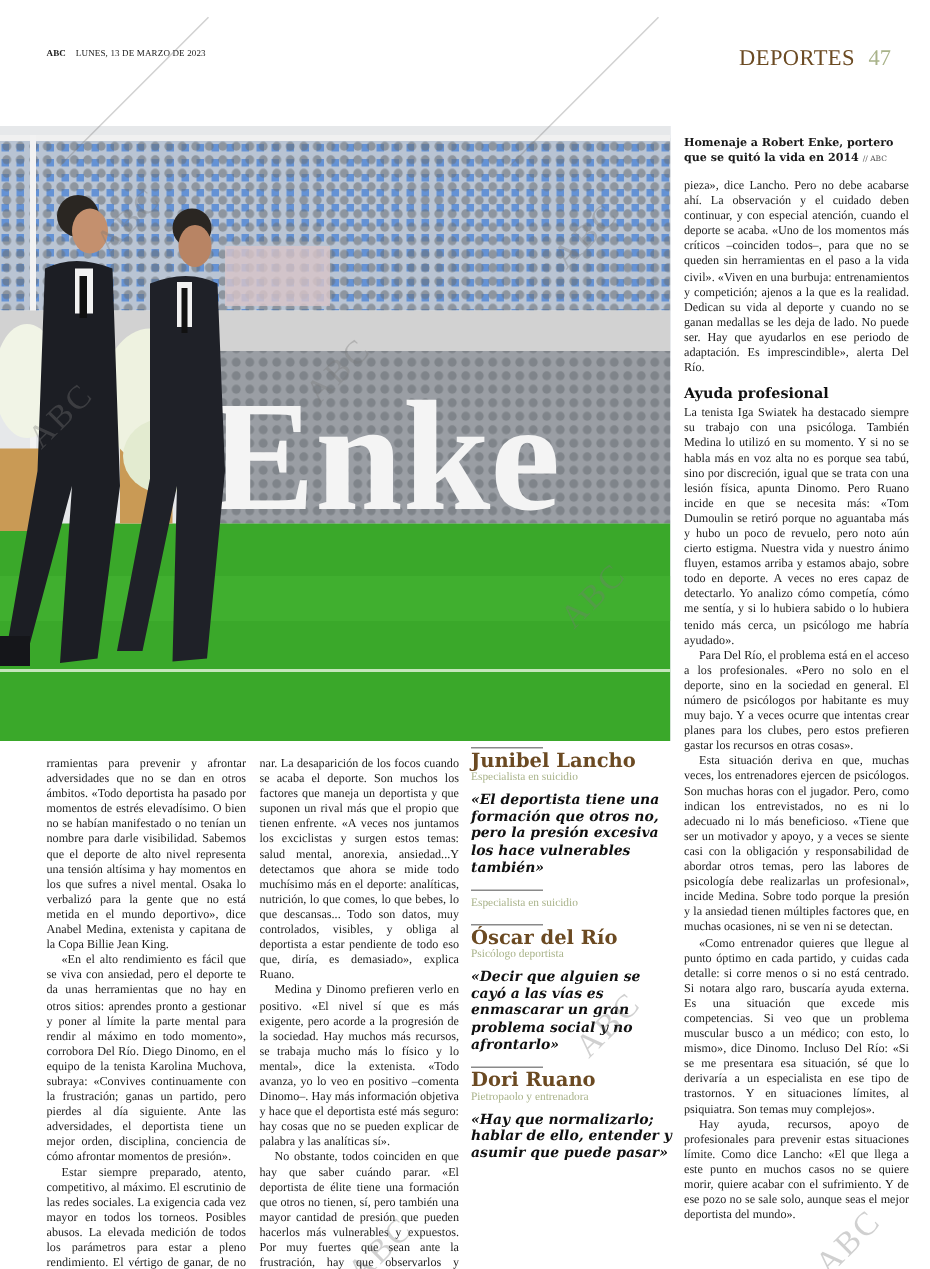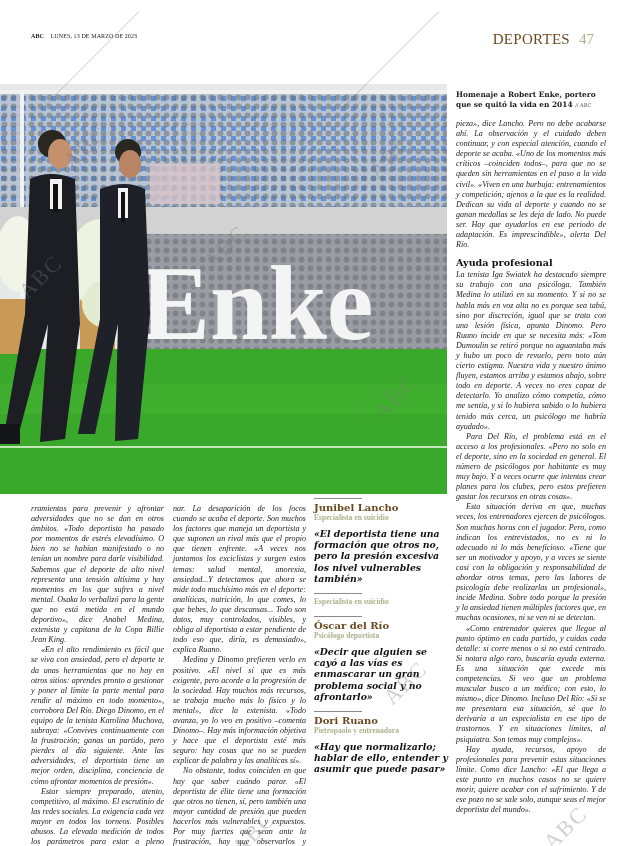--- a/index.html
+++ b/index.html
@@ -12,32 +12,32 @@
   .section { font-size: 15px; color: #6b4a22; letter-spacing: 0.3px; }
   .pagenum { font-size: 15px; color: #a9b38a; margin-left: 5px; }
 
   .photo { position: absolute; left: 0; top: 84px; width: 447px; height: 410px; overflow: hidden; background: #d9dde2; }
   .photo svg { display: block; }
 
   .caption { position: absolute; left: 456px; top: 90px; width: 150px; font-size: 7.4px; font-weight: bold; line-height: 10px; font-family: "DejaVu Serif", serif; }
   .caption .credit { font-size: 5px; font-weight: normal; color: #555; }
 
   .col { position: absolute; font-family: "Liberation Serif", serif; font-size: 8.1px; line-height: 10.1px; text-align: justify; hyphens: auto; color: #222; }
-  .col p { text-indent: 0; font-style: italic; }
+  .col p { text-indent: 0; }
   .col p.ind { text-indent: 10px; }
   .col1 { left: 31px; top: 504px; width: 133px; }
   .col2 { left: 173px; top: 504px; width: 133px; }
   .col4 { left: 456px; top: 119px; width: 150px; }
   .subhead { font-family: "DejaVu Serif", serif; font-weight: bold; font-size: 9.6px; line-height: 12px; margin: 7px 0 1px 0; color: #111; }
 
   .quotes { position: absolute; left: 314px; top: 498px; width: 134px; }
   .qblock { margin-bottom: 9px; }
   .qrule { width: 48px; height: 1px; background: #8a8a8a; margin-bottom: 3px; }
-  .qname { font-family: "DejaVu Serif", serif; font-weight: bold; font-size: 10px; color: #6b4a22; line-height: 11px; }
-  .qrole { font-family: "Liberation Serif", serif; font-size: 7.6px; color: #a9b38a; line-height: 10px; margin-bottom: 5px; font-weight: bold; }
+  .qname { font-family: "DejaVu Serif", serif; font-weight: bold; font-size: 13px; color: #6b4a22; line-height: 11px; }
+  .qrole { font-family: "Liberation Serif", serif; font-size: 7.6px; color: #a9b38a; line-height: 10px; margin-bottom: 5px; }
   .qtext { font-family: "DejaVu Serif", serif; font-style: italic; font-weight: bold; font-size: 9.3px; line-height: 11.2px; color: #111; }
 
   .wm { position: absolute; font-family: "Liberation Serif", serif; font-size: 22px; color: rgba(120,120,120,0.35); transform: rotate(-45deg); pointer-events: none; letter-spacing: 2px; }
   .wmline { position: absolute; height: 1px; background: rgba(120,120,120,0.35); transform-origin: left center; transform: rotate(-45deg); pointer-events: none; }
 </style>
 </head>
 <body>
 
 <div class="header-left">
   <span class="brand">ABC</span>
@@ -114,21 +114,21 @@
   <p>nar. La desaparición de los focos cuando se acaba el deporte. Son muchos los factores que maneja un deportista y que suponen un rival más que el propio que tienen enfrente. «A veces nos juntamos los exciclistas y surgen estos temas: salud mental, anorexia, ansiedad...Y detectamos que ahora se mide todo muchísimo más en el deporte: analíticas, nutrición, lo que comes, lo que bebes, lo que descansas... Todo son datos, muy controlados, visibles, y obliga al deportista a estar pendiente de todo eso que, diría, es demasiado», explica Ruano.</p>
   <p class="ind">Medina y Dinomo prefieren verlo en positivo. «El nivel sí que es más exigente, pero acorde a la progresión de la sociedad. Hay muchos más recursos, se trabaja mucho más lo físico y lo mental», dice la extenista. «Todo avanza, yo lo veo en positivo –comenta Dinomo–. Hay más información objetiva y hace que el deportista esté más seguro: hay cosas que no se pueden explicar de palabra y las analíticas sí».</p>
   <p class="ind">No obstante, todos coinciden en que hay que saber cuándo parar. «El deportista de élite tiene una formación que otros no tienen, sí, pero también una mayor cantidad de presión que pueden hacerlos más vulnerables y expuestos. Por muy fuertes que sean ante la frustración, hay que observarlos y cuidarlos. Biles paró a tiempo. Por ahí se em-</p>
 </div>
 
 <div class="quotes">
   <div class="qblock">
     <div class="qrule"></div>
     <div class="qname">Junibel Lancho</div>
     <div class="qrole">Especialista en suicidio</div>
-    <div class="qtext">«El deportista tiene una formación que otros no, pero la presión excesiva los nivel vulnerables también»</div>
+    <div class="qtext">«El deportista tiene una formación que otros no, pero la presión excesiva los hace vulnerables también»</div>
   </div>
   <div class="qblock">
     <div class="qrule"></div>
     <div class="qrole">Especialista en suicidio</div>
   </div>
   <div class="qblock">
     <div class="qrule"></div>
     <div class="qname">Óscar del Río</div>
     <div class="qrole">Psicólogo deportista</div>
     <div class="qtext">«Decir que alguien se cayó a las vías es enmascarar un gran problema social y no afrontarlo»</div>

